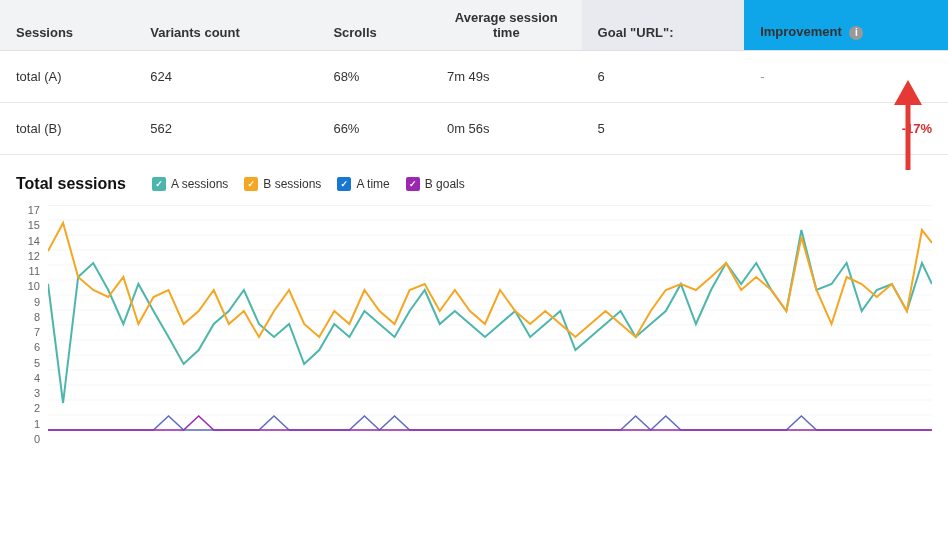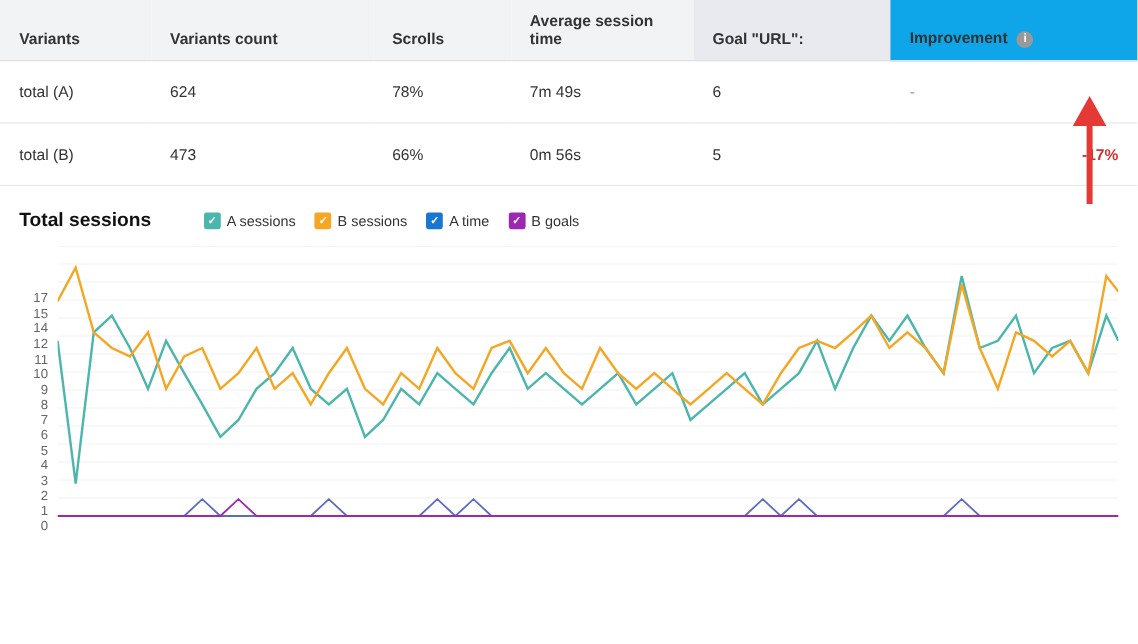--- a/index.html
+++ b/index.html
@@ -51,21 +51,21 @@
     }
 
     
     .chart-section {
       padding: 20px 16px 10px 16px;
       position: relative;
     }
     .chart-header {
       display: flex;
       align-items: center;
-      gap: 32px;
+      gap: 14px;
       margin-bottom: 12px;
     }
     .chart-title {
       font-size: 16px;
       font-weight: 700;
       color: #111;
       margin-right: 12px;
     }
     .legend {
       display: flex;
@@ -104,21 +104,20 @@
       position: absolute;
       left: 0;
       top: 0;
       bottom: 20px;
       width: 28px;
       display: flex;
       flex-direction: column;
       justify-content: space-between;
       align-items: flex-end;
       padding-right: 4px;
-      margin-top: 39px;
     }
     .y-label {
       font-size: 11px;
       color: #666;
       line-height: 1;
     }
 
     .chart-inner {
       position: absolute;
       left: 32px;
@@ -132,45 +131,45 @@
       height: 100%;
     }
   </style>
 </head>
 <body>
 
 <div class="table-container">
   <table>
     <thead>
       <tr>
-        <th>Variants</th>
+        <th>Sessions</th>
         <th>Variants count</th>
         <th>Scrolls</th>
-        <th style="max-width:100px;">Average session time</th>
+        <th style="max-width:100px;text-align:center;">Average session time</th>
         <th class="goal-col">Goal "URL":</th>
         <th class="improvement-col">
           <span>Improvement</span>
           <span style="display:inline-block;width:14px;height:14px;border-radius:50%;background:#999;color:#fff;font-size:10px;text-align:center;line-height:14px;margin-left:4px;vertical-align:middle;">i</span>
         </th>
       </tr>
     </thead>
     <tbody>
       <tr>
         <td>total (A)</td>
         <td>624</td>
-        <td>78%</td>
+        <td>68%</td>
         <td>7m 49s</td>
         <td>6</td>
         <td>
           <span class="improvement-dash">-</span>
         </td>
       </tr>
       <tr>
         <td>total (B)</td>
-        <td>473</td>
+        <td>562</td>
         <td>66%</td>
         <td>0m 56s</td>
         <td>5</td>
         <td style="position:relative;text-align:right;">
           <span class="improvement-negative">-17%</span>
         </td>
       </tr>
     </tbody>
   </table>
 </div>

